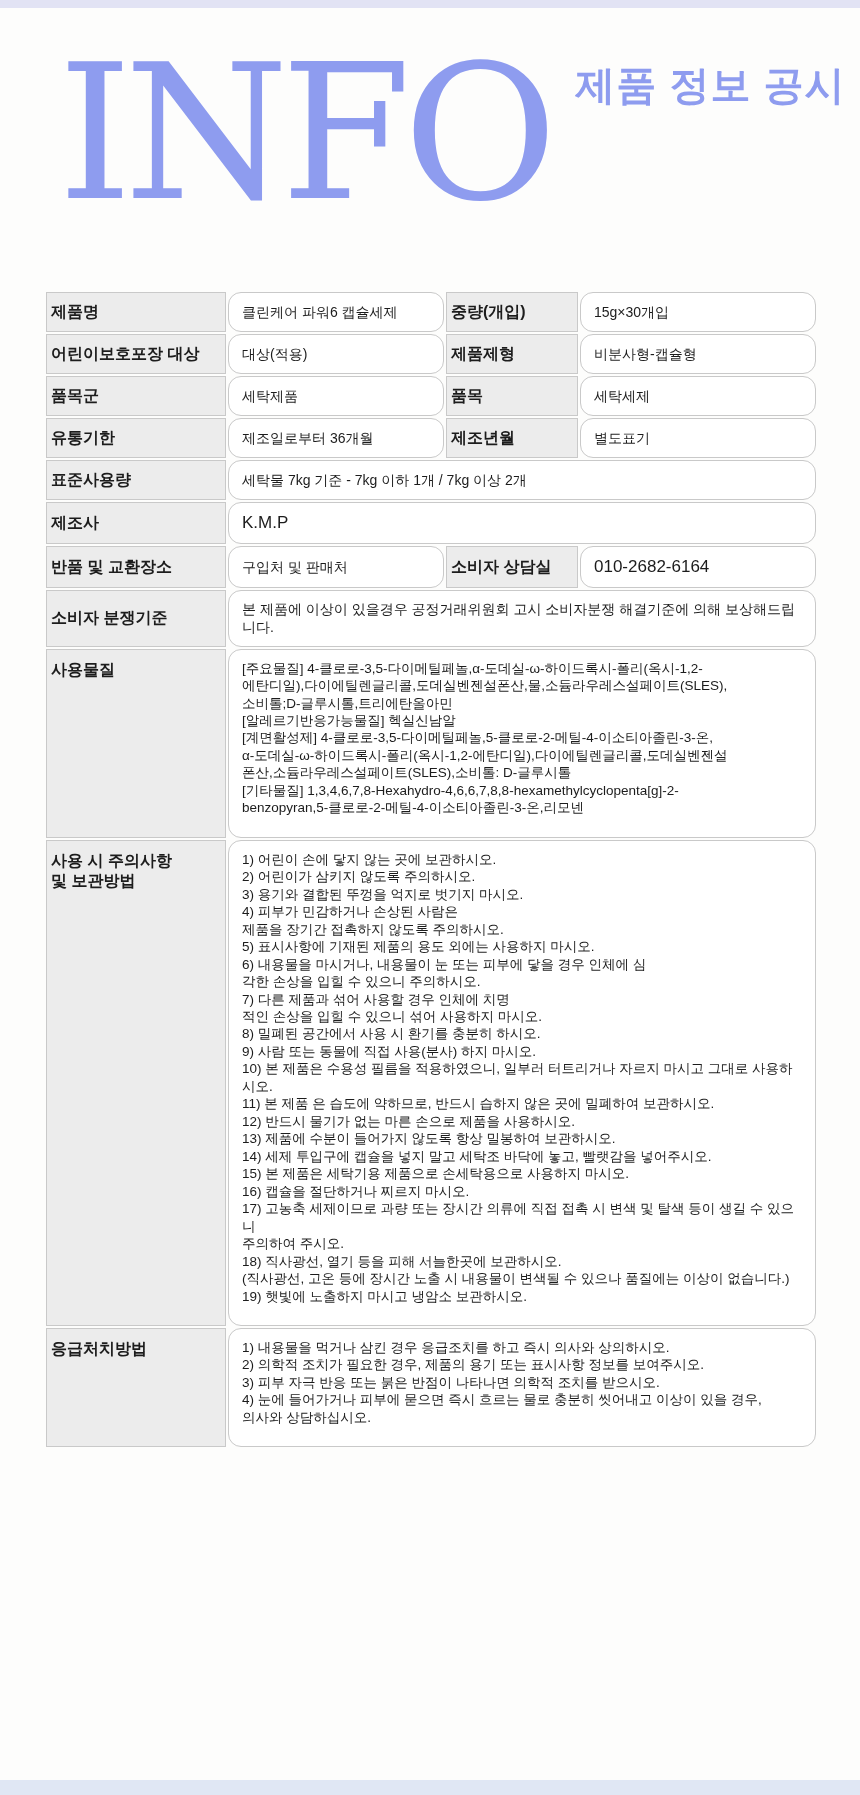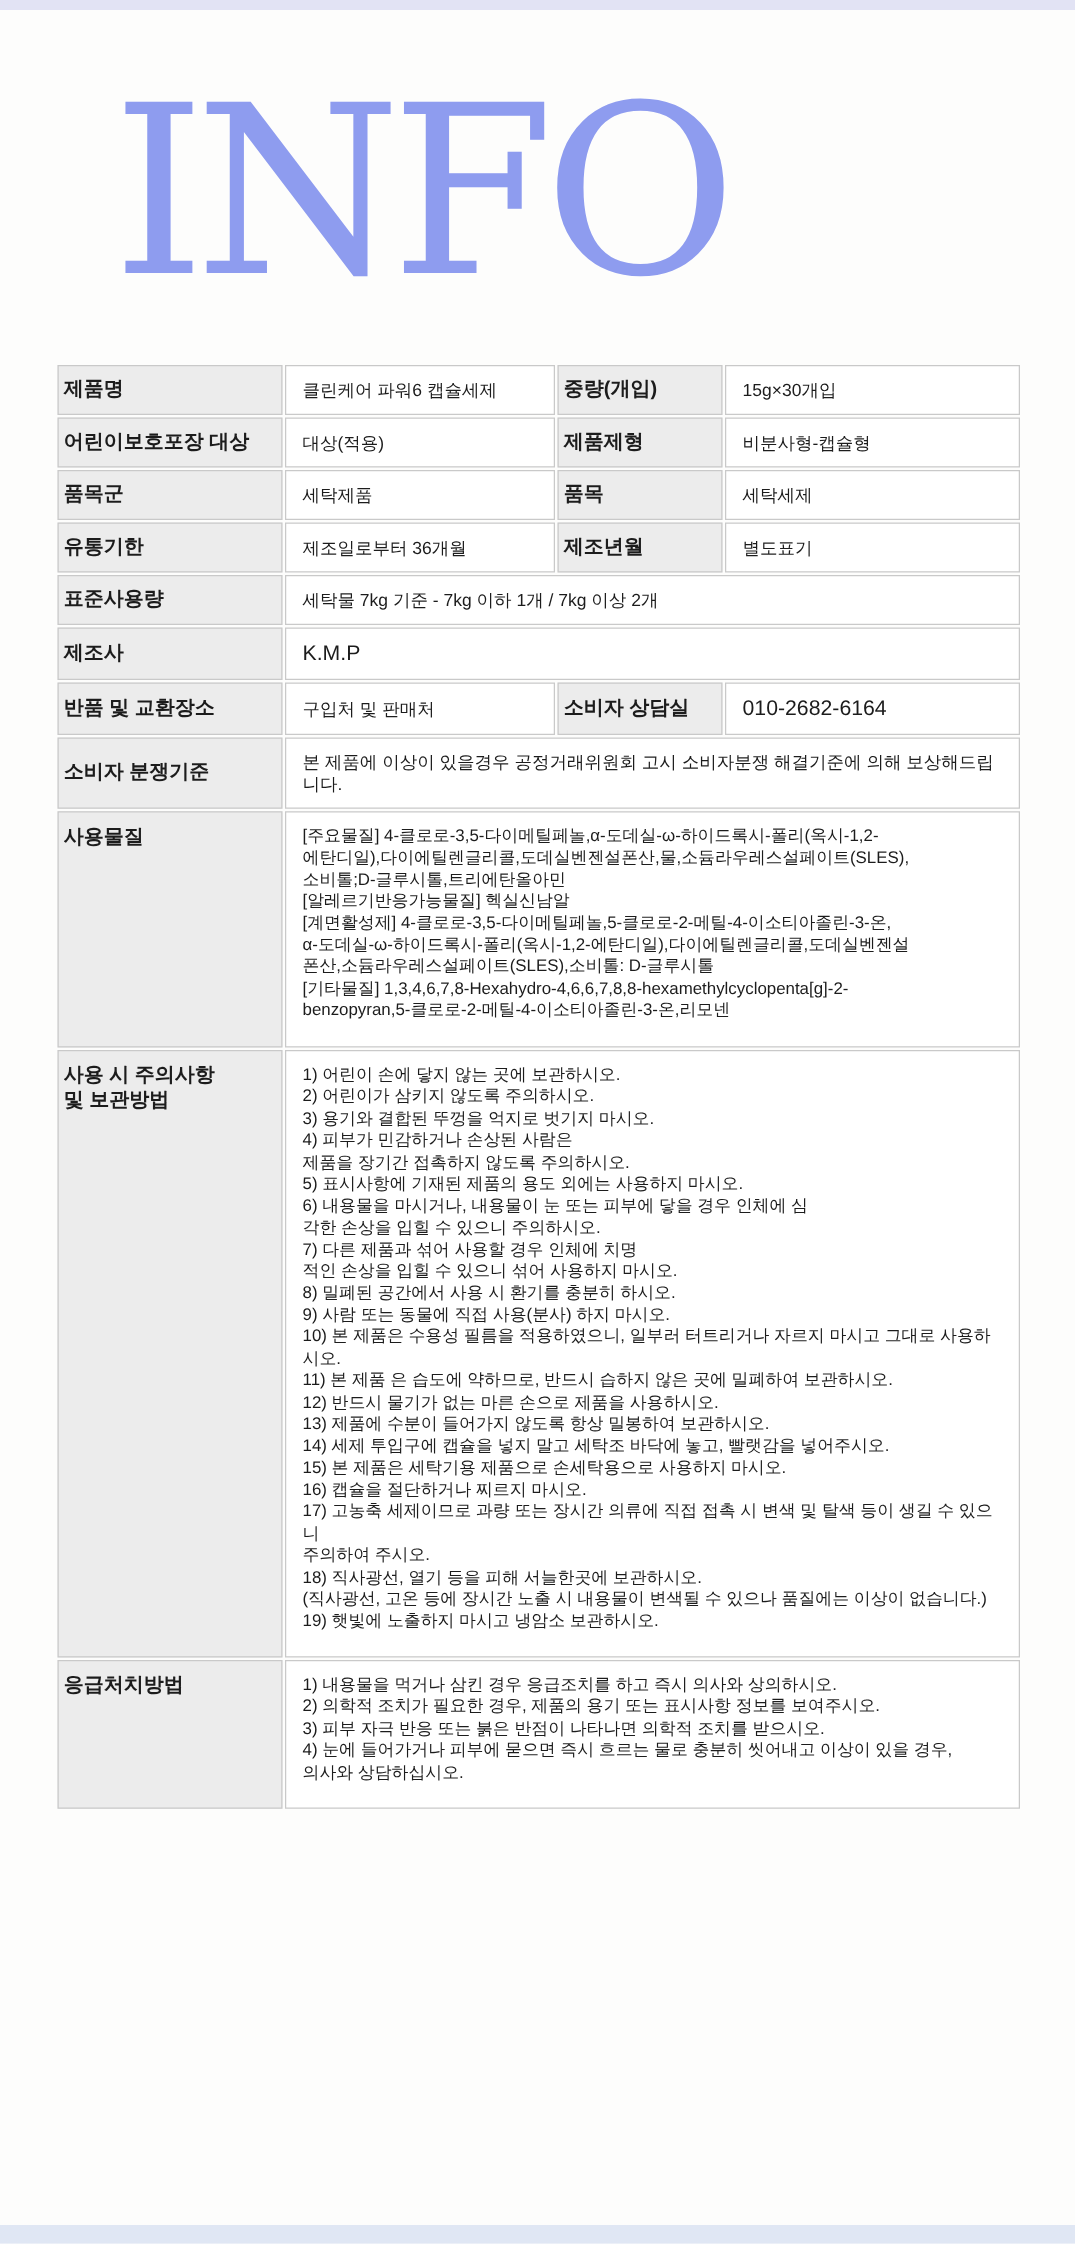--- a/index.html
+++ b/index.html
@@ -12,22 +12,22 @@
   *{box-sizing:border-box;margin:0;padding:0;}
   body{
     width:860px;height:1795px;position:relative;
     background:#fdfdfc;overflow:hidden;
     font-family:"Liberation Sans",sans-serif;color:var(--text);
   }
   .strip{position:absolute;left:0;right:0;background:var(--strip);}
   .strip.top{top:0;height:8px;}
   .strip.bottom{bottom:0;height:15px;background:#e0e7f4;}
   .header{
-    display:flex;align-items:center;
-    padding:58px 0 0 90px;height:250px;
+    display:flex;align-items:flex-start;
+    padding:58px 0 0 58px;height:250px;
   }
   .info-title{
     font-family:"DejaVu Serif","Liberation Serif",serif;
     font-size:188px;line-height:0.80;letter-spacing:-8px;
     color:var(--accent);font-weight:400;
   }
   .info-subtitle{
     font-size:40px;font-weight:700;letter-spacing:1px;
     color:var(--accent);margin:0 0 10px 26px;white-space:pre;
   }
@@ -45,33 +45,34 @@
   }
   td.header-title{
     background:#e9e9e9;font-weight:700;text-align:center;
     font-size:18px;padding:9px 4px;white-space:pre;
   }
   td.header-value{
     background:#fff;font-weight:700;text-align:center;
     font-size:18px;padding:9px 4px;white-space:pre;
   }
   td.value{
-    font-size:14px;padding:9px 13px;white-space:pre-line;line-height:1.3;
+    font-size:14px;padding:9px 13px;white-space:pre-line;line-height:1.3;border-radius:13px;
   }
   td.lg{font-size:17px;}
   td.vtop{vertical-align:top;padding-top:10px;padding-bottom:20px;}
   td.small-lines{font-size:13.5px;line-height:1.295;}
 </style>
 </head>
 <body>
 
 <div class="strip top"></div>
 
 <div class="header">
   <div class="info-title">INFO</div>
+  <div class="info-subtitle">제품 정보 공시</div>
 </div>
 
 <div class="table-wrap">
   <table>
     <colgroup>
       <col style="width:180px">
       <col style="width:216px">
       <col style="width:132px">
       <col>
     </colgroup>

